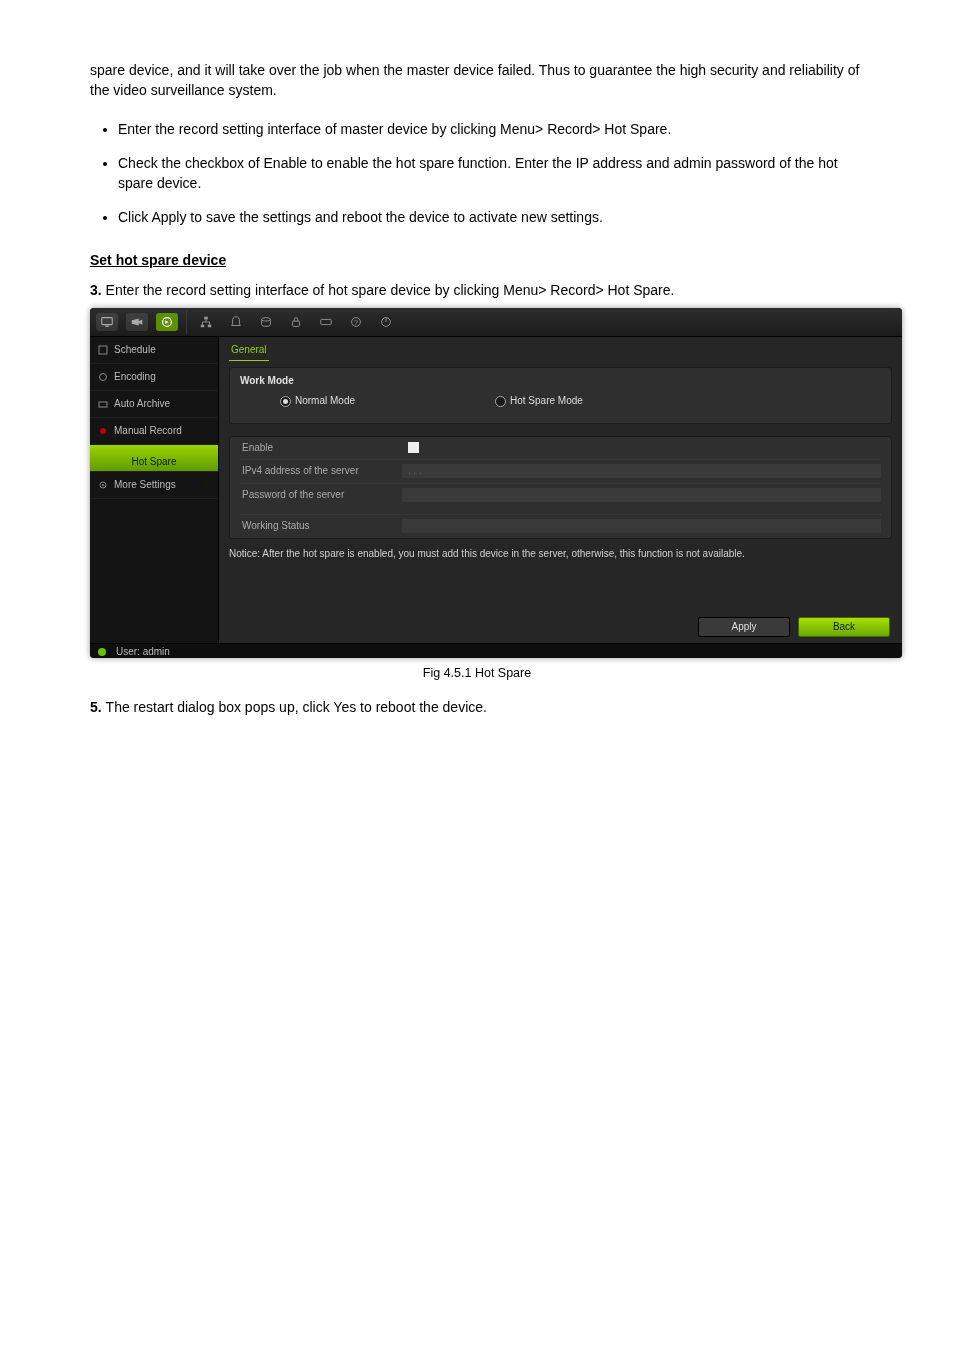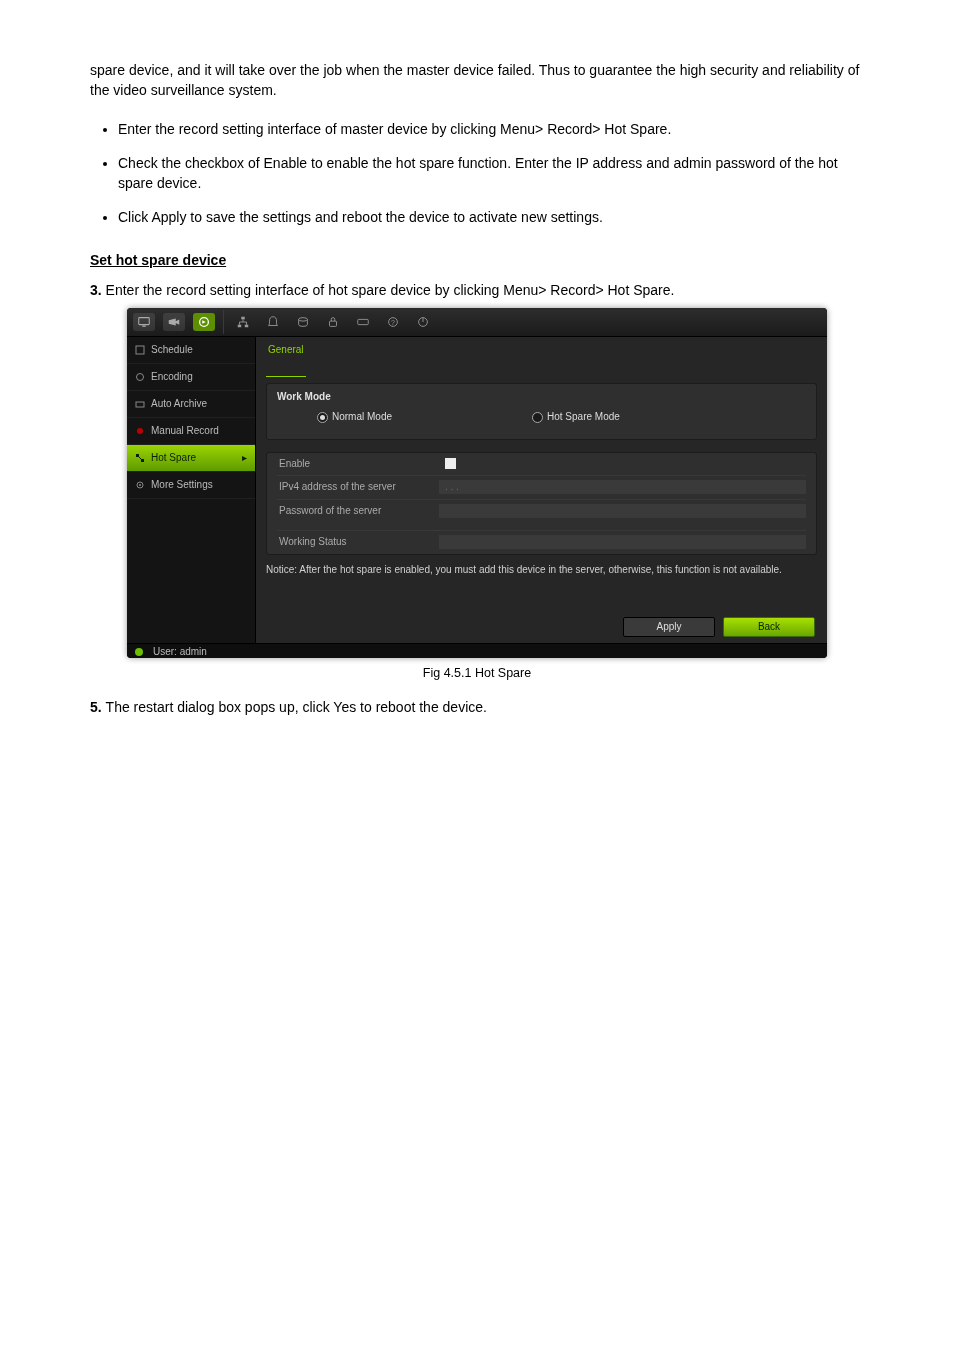--- a/index.html
+++ b/index.html
@@ -34,21 +34,21 @@
   .step-line {
     margin: 4px 0;
   }
   .step-line .stepnum {
     font-weight: bold;
   }
   .indented {
     margin: 2px 0 10px 0;
   }
   .screenshot-wrap {
-    width: 700px;
+    width: 812px;
     height: 350px;
     margin: 8px auto 4px auto;
     background: #000000;
     position: relative;
     font-size: 10px;
     color: #cccccc;
     border-radius: 4px;
     overflow: hidden;
     box-shadow: 0 0 6px rgba(0,0,0,.4);
   }
@@ -94,34 +94,35 @@
     gap: 6px;
     padding: 4px 8px;
     height: 18px;
     border-bottom: 1px solid #202020;
     color: #bbbbbb;
     font-size: 10px;
   }
   .side-item.active {
     background: linear-gradient(#9ad400,#5f9b00);
     color: #0a2000;
+    flex-direction: column;
   }
   .side-item.active .arrow { margin-left: auto; }
   .side-icon { width: 10px; height: 10px; }
   .main {
     flex: 1;
     background: #262626;
     padding: 6px 10px 0 10px;
     position: relative;
   }
   .tab-label {
     display: inline-block;
     color: #8fd400;
     border-bottom: 1px solid #8fd400;
-    padding: 0 2px 18px 2px;
+    padding: 0 2px 2px 2px;
     font-size: 10px;
   }
   .panel {
     margin-top: 6px;
     background: #2f2f2f;
     border: 1px solid #1c1c1c;
     border-radius: 3px;
     padding: 6px 10px 10px 10px;
     color: #cccccc;
   }

